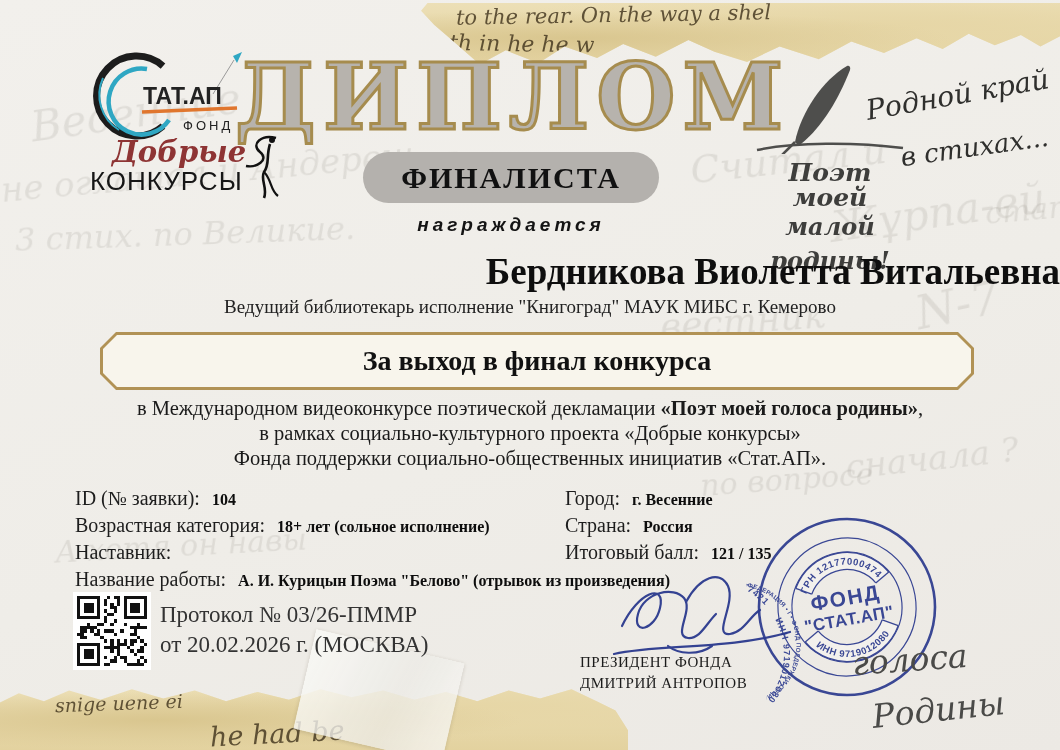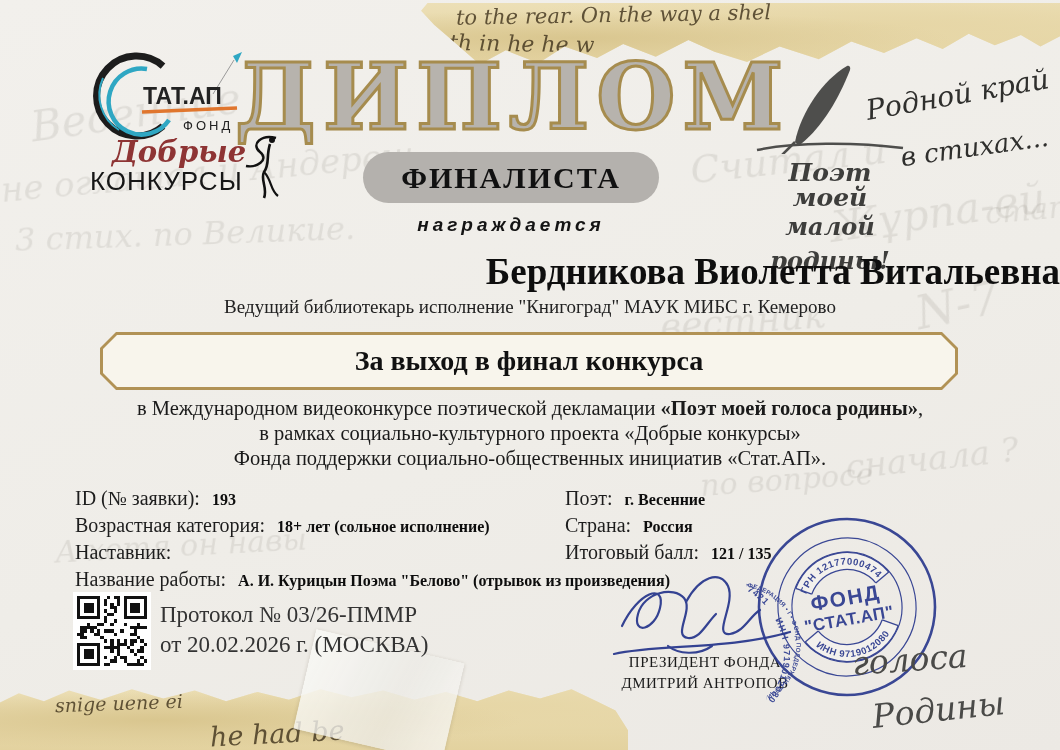--- a/index.html
+++ b/index.html
@@ -32,34 +32,34 @@
         display:flex;align-items:center;justify-content:center;
         font-weight:bold;font-size:30px;letter-spacing:2px;color:#111;}
   .awarded{left:335px;top:214px;width:352px;text-align:center;
            font-family:"Liberation Sans",sans-serif;font-weight:bold;font-style:italic;
            font-size:19px;letter-spacing:4px;color:#141414;}
   
   .name{left:0;top:250px;width:1060px;text-align:right;font-weight:bold;font-size:37px;color:#0e0e0e;}
   .position{left:0;top:296px;width:1060px;text-align:center;font-size:19px;color:#222;}
   
   .award-box{left:100px;top:332px;width:858px;height:58px;background:#b19255;
-     clip-path:polygon(16px 0,calc(100% - 16px) 0,100% 16px,100% calc(100% - 16px),calc(100% - 16px) 100%,16px 100%,0 calc(100% - 16px),0 16px);}
+     clip-path:polygon(16px 0,calc(100% - 16px) 0,100% 16px,100% calc(100% - 16px),calc(100% - 16px) 100%,16px 100%,0 calc(100% - 16px),0 16px);padding-left:16px;}
   .award-box-inner{position:absolute;left:3px;top:3px;right:3px;bottom:3px;background:#f8f5ec;
      clip-path:polygon(14px 0,calc(100% - 14px) 0,100% 14px,100% calc(100% - 14px),calc(100% - 14px) 100%,14px 100%,0 calc(100% - 14px),0 14px);
      display:flex;align-items:center;justify-content:center;font-weight:bold;font-size:28px;color:#111;}
   .desc{left:80px;top:396px;width:900px;text-align:center;font-size:20.5px;line-height:25px;color:#1a1a1a;}
   
   .drow{position:absolute;white-space:nowrap;}
   .dlabel{font-size:20px;color:#1d1d1d;}
   .dvalue{font-weight:bold;font-size:16px;color:#0d0d0d;margin-left:8px;}
   
   .qr{left:73px;top:592px;width:70px;height:70px;background:#fff;padding:4px;}
   .protocol{left:160px;top:600px;font-size:23px;line-height:30px;color:#333;}
   
-  .president{left:580px;top:652px;width:250px;text-align:center;font-size:15px;line-height:21px;
+  .president{left:580px;top:652px;width:250px;text-align:left;font-size:15px;line-height:21px;
              letter-spacing:.5px;color:#1b1b1b;}
   
   .hand{position:absolute;font-family:"DejaVu Serif",serif;font-style:italic;color:#2f2f2d;white-space:nowrap;}
   
   .dobrye-script{font-family:"DejaVu Serif",serif;font-style:italic;font-weight:bold;
                  font-size:29px;color:#8e3434;margin-left:22px;line-height:1;}
   .dobrye-caps{font-family:"Liberation Sans",sans-serif;font-size:26px;letter-spacing:1px;
                color:#161616;line-height:1.1;}
   .poet-line1{font-family:"DejaVu Serif",serif;font-style:italic;font-weight:bold;
               font-size:25px;color:#3e3e3c;text-align:center;line-height:1;}
@@ -148,37 +148,37 @@
   </div>
 
   <div class="abs desc">
     <span>в Международном видеоконкурсе поэтической декламации </span><b>«Поэт моей голоса родины»</b><span>,</span><br>
     <span>в рамках социально-культурного проекта «Добрые конкурсы»</span><br>
     <span>Фонда поддержки социально-общественных инициатив  «Стат.АП».</span>
   </div>
 
   <div class="drow" style="left:75px;top:487px">
     <span class="dlabel">ID (№ заявки):</span>
-    <span class="dvalue">193</span>
+    <span class="dvalue">104</span>
   </div>
   <div class="drow" style="left:75px;top:514px">
     <span class="dlabel">Возрастная категория:</span>
     <span class="dvalue">18+ лет (сольное исполнение)</span>
   </div>
   <div class="drow" style="left:75px;top:541px">
     <span class="dlabel">Наставник:</span>
     <span class="dvalue"></span>
   </div>
   <div class="drow" style="left:75px;top:568px">
     <span class="dlabel">Название работы:</span>
     <span class="dvalue">А. И. Курицын Поэма "Белово" (отрывок из произведения)</span>
   </div>
 
   <div class="drow" style="left:565px;top:487px">
-    <span class="dlabel">Поэт:</span>
+    <span class="dlabel">Город:</span>
     <span class="dvalue">г. Весенние</span>
   </div>
   <div class="drow" style="left:565px;top:514px">
     <span class="dlabel">Страна:</span>
     <span class="dvalue">Россия</span>
   </div>
   <div class="drow" style="left:565px;top:541px">
     <span class="dlabel">Итоговый балл:</span>
     <span class="dvalue">121 / 135</span>
   </div>

